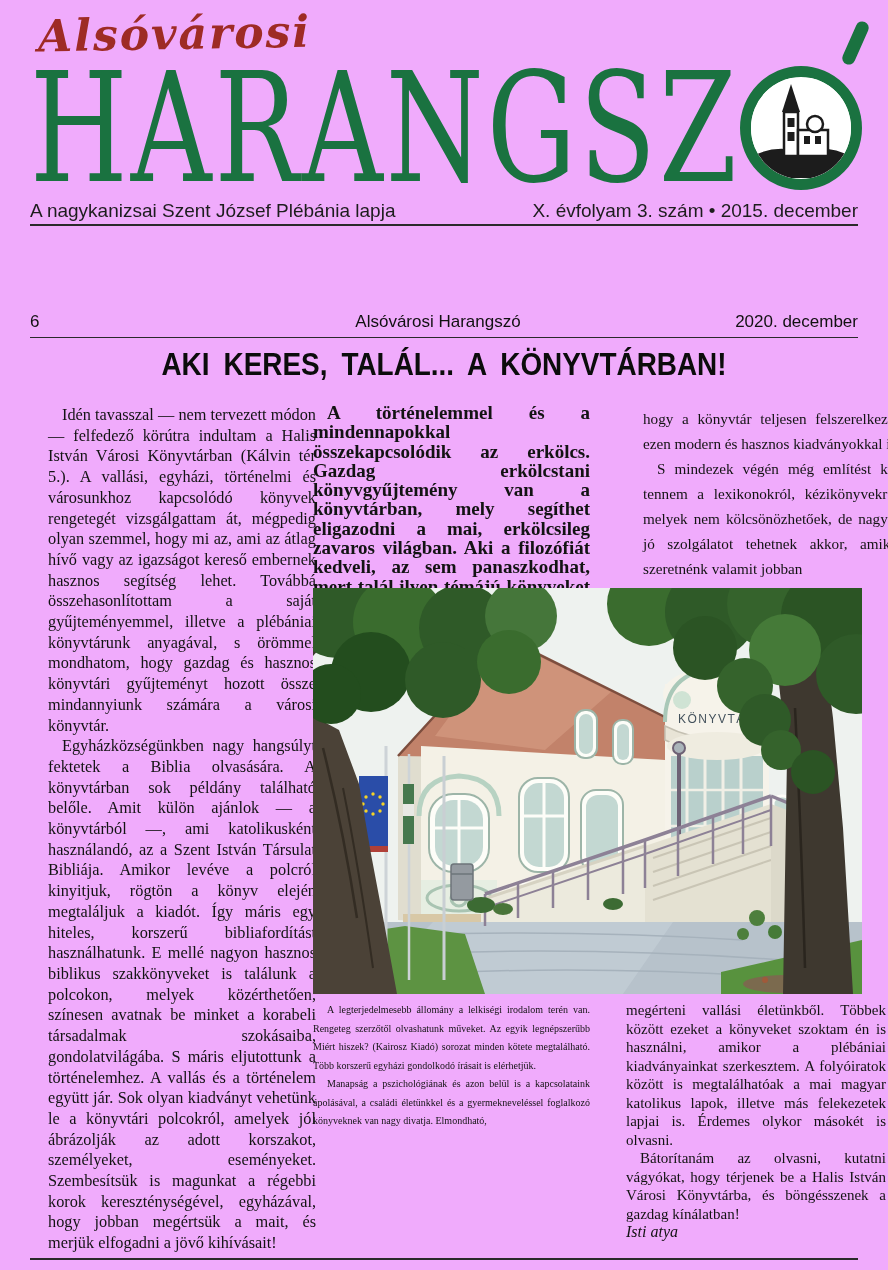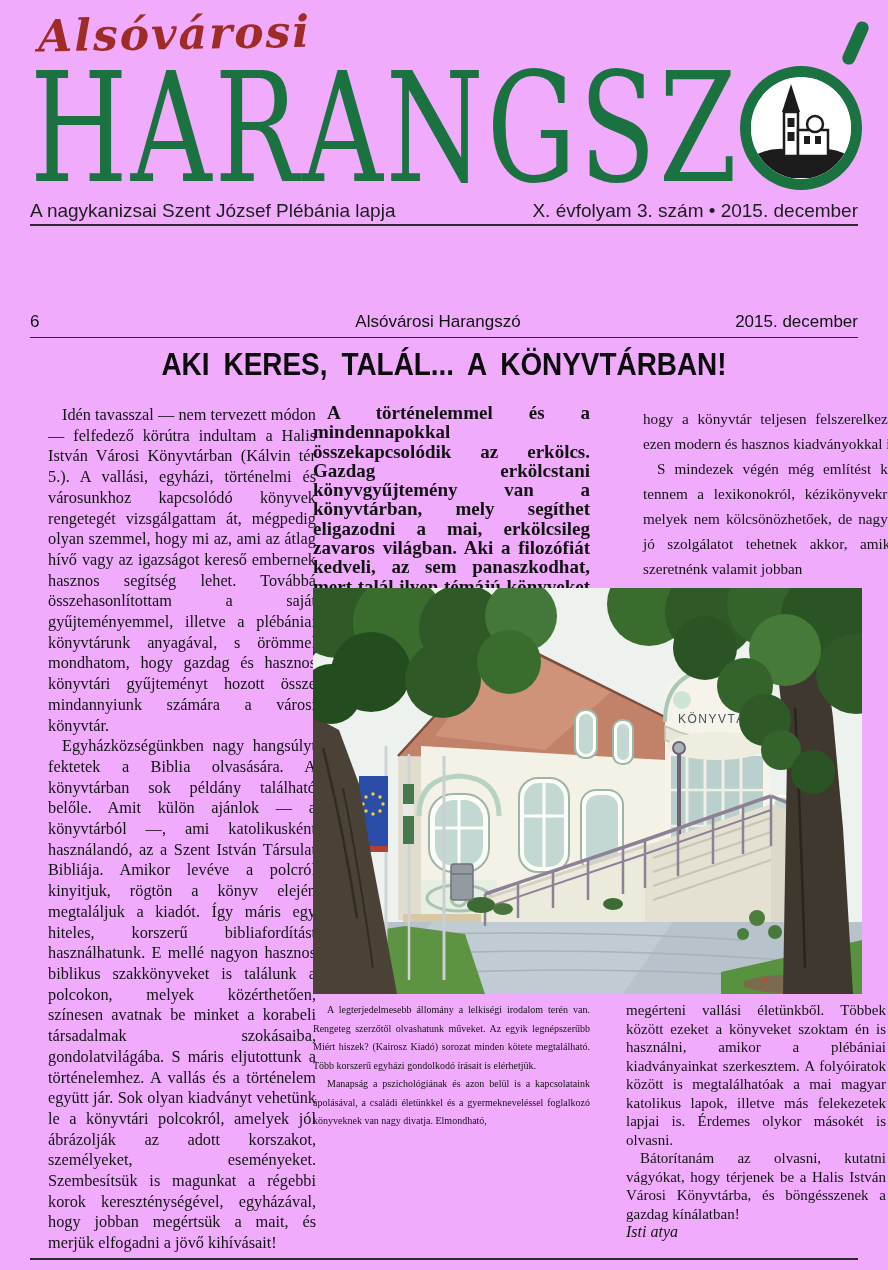--- a/index.html
+++ b/index.html
@@ -100,21 +100,21 @@
     <div class="mast-sub-row">
       <span>A nagykanizsai Szent József Plébánia lapja</span>
       <span>X. évfolyam 3. szám • 2015. december</span>
     </div>
   </div>
   <div class="rule rule1"></div>
 
   <div class="runhead">
     <span>6</span>
     <span class="center">Alsóvárosi Harangszó</span>
-    <span>2015. december</span>
+    <span>2020. december</span>
   </div>
   <div class="rule rule2"></div>
 
   <div class="art-title">AKI KERES, TALÁL... A KÖNYVTÁRBAN!</div>
 
   <div class="col col1">
     <p>Idén tavasszal — nem tervezett módon — felfedező körútra indultam a Halis István Városi Könyvtárban (Kálvin tér 5.). A vallási, egyházi, történelmi és városunkhoz kapcsolódó könyvek rengetegét vizsgálgattam át, mégpedig olyan szemmel, hogy mi az, ami az átlag hívő vagy az igazságot kereső embernek hasznos segítség lehet. Továbbá összehasonlítottam a saját gyűjteményemmel, illetve a plébániai könyvtárunk anyagával, s örömmel mondhatom, hogy gazdag és hasznos könyvtári gyűjteményt hozott össze mindannyiunk számára a városi könyvtár.</p>
     <p>Egyházközségünkben nagy hangsúlyt fektetek a Biblia olvasására. A könyvtárban sok példány található belőle. Amit külön ajánlok — a könyvtárból —, ami katolikusként használandó, az a Szent István Társulat Bibliája. Amikor levéve a polcról kinyitjuk, rögtön a könyv elején megtaláljuk a kiadót. Így máris egy hiteles, korszerű bibliafordítást használhatunk. E mellé nagyon hasznos biblikus szakkönyveket is találunk a polcokon, melyek közérthetően, színesen avatnak be minket a korabeli társadalmak szokásaiba, gondolatvilágába. S máris eljutottunk a történelemhez. A vallás és a történelem együtt jár. Sok olyan kiadványt vehetünk le a könyvtári polcokról, amelyek jól ábrázolják az adott korszakot, személyeket, eseményeket. Szembesítsük is magunkat a régebbi korok kereszténységével, egyházával, hogy jobban megértsük a mait, és merjük elfogadni a jövő kihívásait!</p>
   </div>
 

